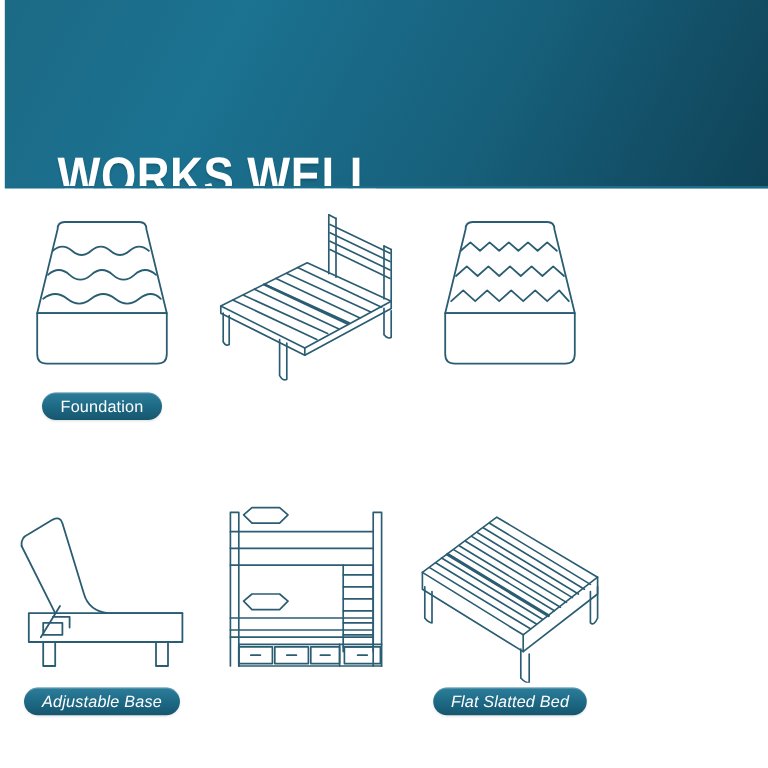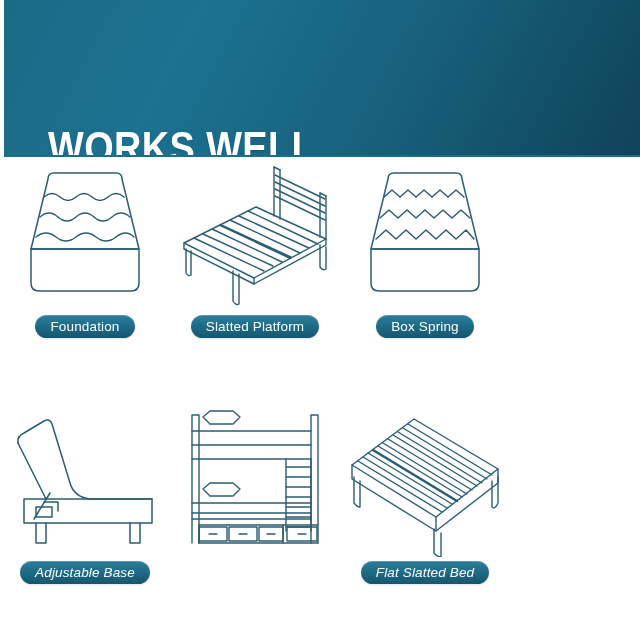--- a/index.html
+++ b/index.html
@@ -58,21 +58,21 @@
     white-space: pre;
   }
   .header-title .tline {
     display: block;
   }
 
   
   .grid {
     position: absolute;
     left: 0;
-    top: 145px;
+    top: 157px;
     width: 508px;
     height: 483px;
     display: grid;
     grid-template-columns: repeat(3, 1fr);
     grid-template-rows: repeat(2, 1fr);
   }
   .card {
     position: relative;
     display: flex;
     flex-direction: column;
@@ -161,35 +161,33 @@
           <path d="M150 32 L156 35"></path>
 
           <path d="M105 14 L155 38 M105 21 L155 45"></path>
           <path d="M105 28 L155 52 M105 35 L155 59"></path>
 
           <path d="M16 88 L16 112 M21 90 L21 114 M16 112 Q18.5 116 21 114"></path>
           <path d="M63 110 L63 140 M69 113 L69 143 M63 140 Q66 145 69 143"></path>
           <path d="M150 84 L150 106 M156 86 L156 108 M150 106 Q153 110 156 108"></path>
         </g>
       </svg>
-      <span class="pill">Slatted Platform</span>
     </div>
 
     <div class="card">
       <svg class="art" viewBox="0 0 170 150">
         <g fill="none" stroke="#2b5d72" stroke-width="1.5" stroke-linejoin="round" stroke-linecap="round">
           <path d="M48 18 Q48 12 54 12 L116 12 Q122 12 122 18 L139 88 L31 88 Z"></path>
           <path d="M31 88 L139 88 L139 122 Q139 130 131 130 L39 130 Q31 130 31 122 Z"></path>
 
           <path d="M44 36 L52 29 L60 36 L68 29 L76 36 L84 29 L92 36 L100 29 L108 36 L116 29 L124 36"></path>
           <path d="M40 57 L49 49 L58 57 L67 49 L76 57 L85 49 L94 57 L103 49 L112 57 L121 49 L130 57"></path>
           <path d="M36 78 L46 69 L56 78 L66 69 L76 78 L86 69 L96 78 L106 69 L116 78 L126 69 L134 78"></path>
         </g>
       </svg>
-      <span class="pill">Box Spring</span>
     </div>
 
     <div class="card row2">
       <svg class="art" viewBox="0 0 170 150">
         <g fill="none" stroke="#2b5d72" stroke-width="1.5" stroke-linejoin="round" stroke-linecap="round">
 
           <path d="M18 36 Q17 29 24 26 L44 14 Q50 11 52 17 L70 76 Q74 90 90 92 L152 92"></path>
           <path d="M18 36 L46 92"></path>
 
           <path d="M24 92 L152 92 L152 116 L24 116 Z"></path>

